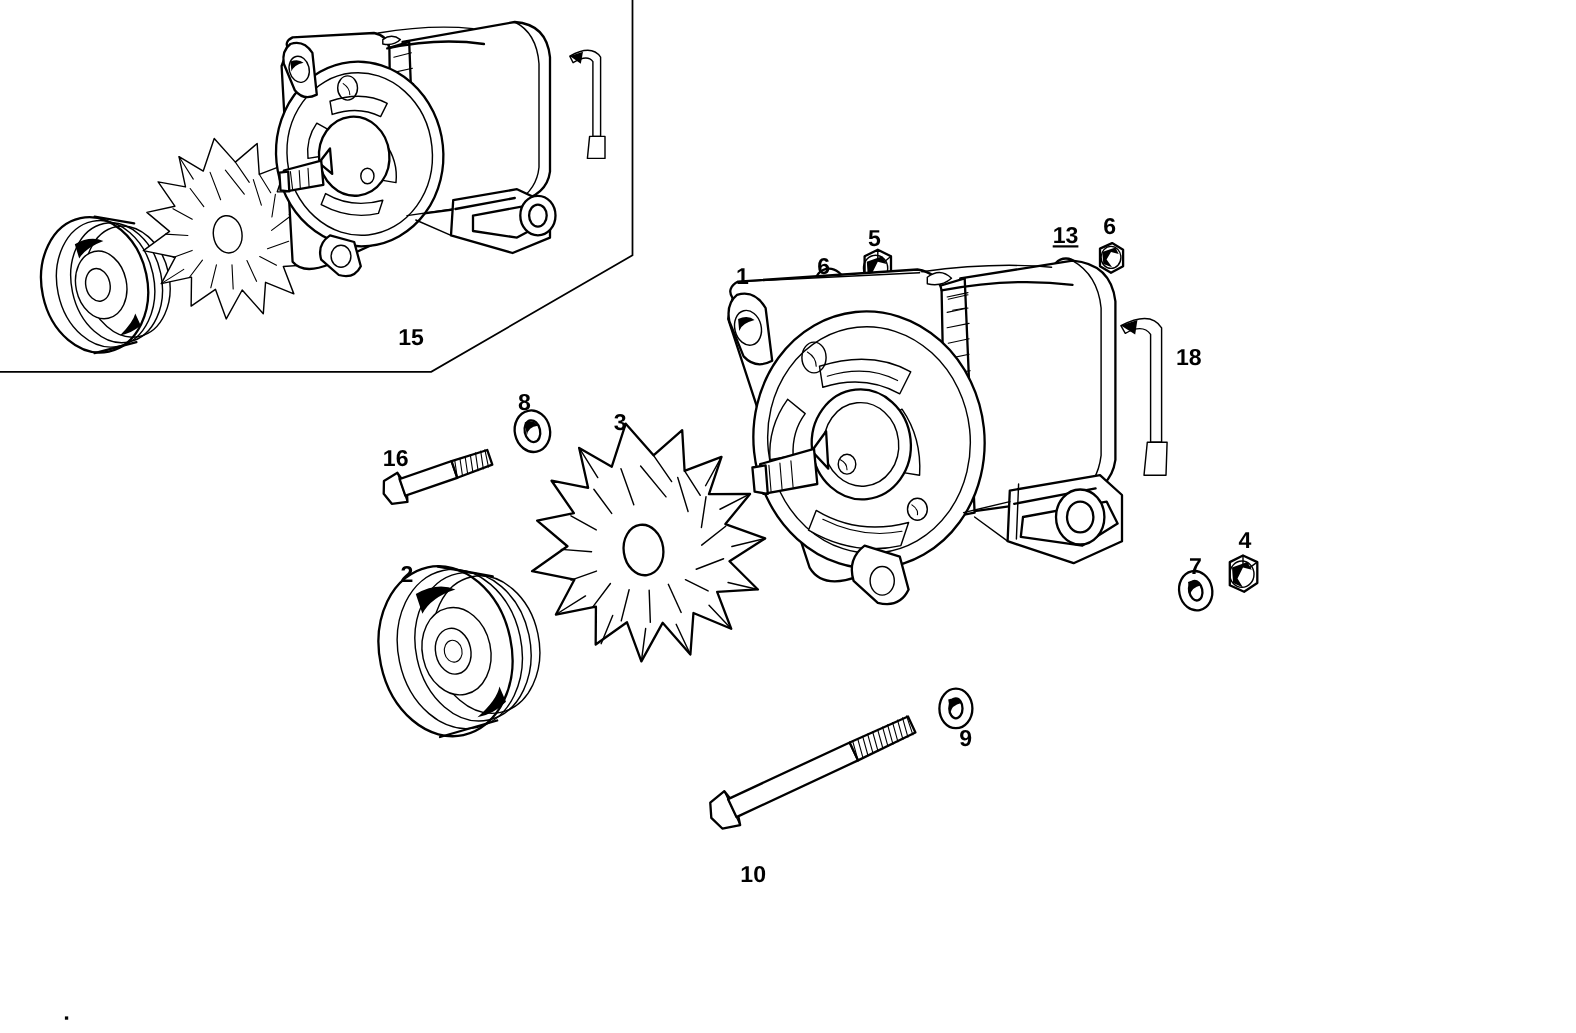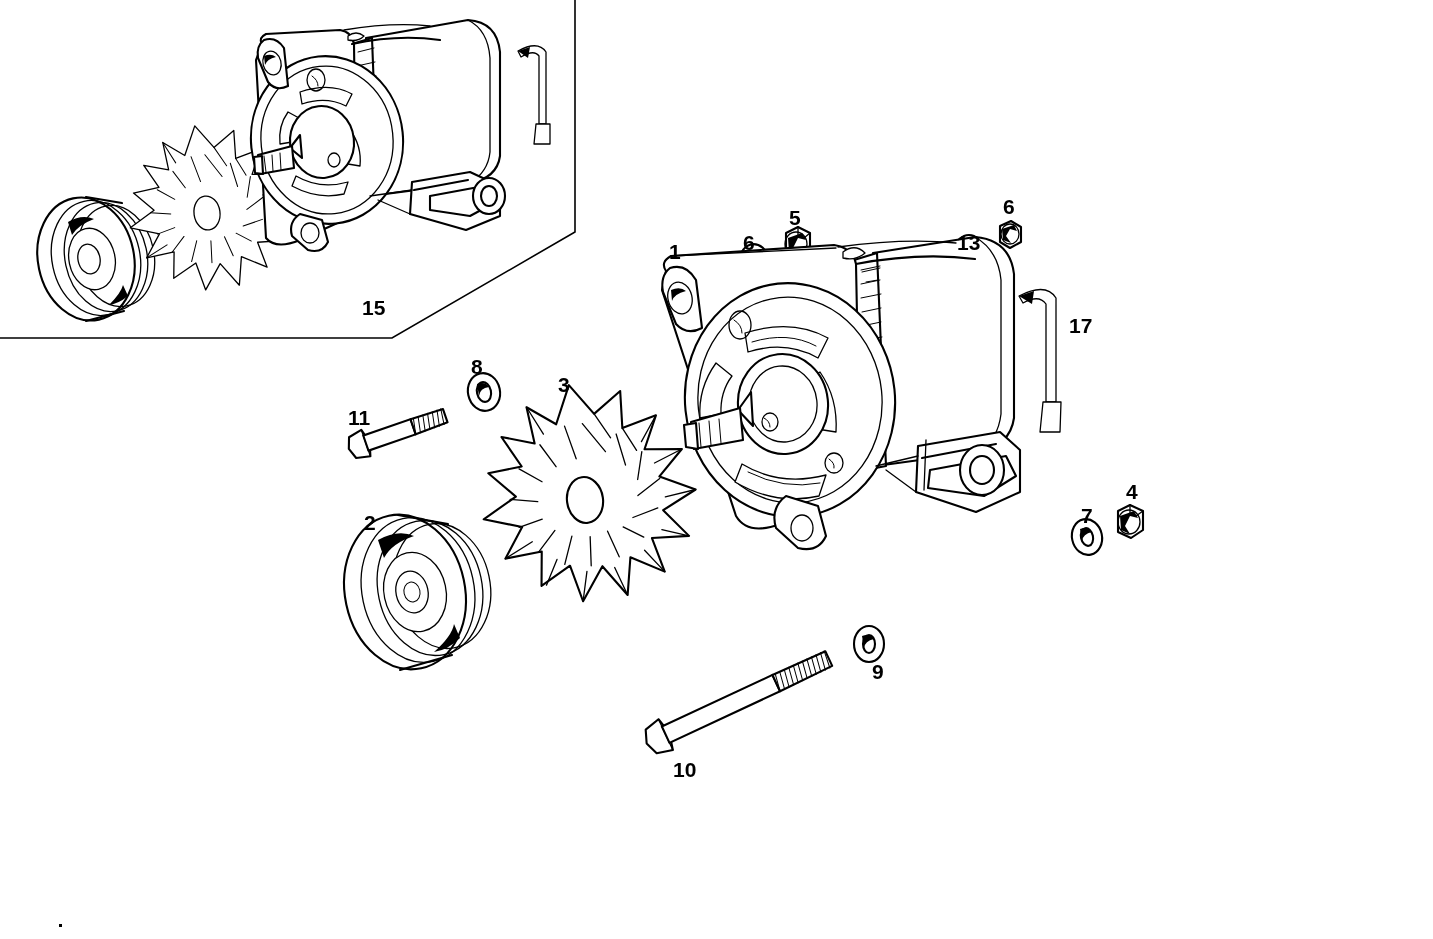--- a/index.html
+++ b/index.html
@@ -366,27 +366,27 @@
       <ellipse class="fillw" cx="869" cy="644" rx="6" ry="9"></ellipse>
       <path class="fillk" d="M 862 636 q 8 -3 12 3 q -9 2 -10 9 z"></path>
     </g>
 
   </svg>
 
   <div class="callout" style="left:362px;top:297px;">15</div>
   <div class="callout" style="left:669px;top:241px;">1</div>
   <div class="callout" style="left:743px;top:232px;">6</div>
   <div class="callout" style="left:789px;top:207px;">5</div>
-  <div class="callout" style="left:957px;top:232px;">13</div>
+  <div class="callout" style="left:957px;top:204px;text-decoration:underline;">13</div>
   <div class="callout" style="left:1003px;top:196px;">6</div>
-  <div class="callout" style="left:1069px;top:315px;">17</div>
+  <div class="callout" style="left:1069px;top:315px;">18</div>
   <div class="callout" style="left:471px;top:356px;">8</div>
-  <div class="callout" style="left:348px;top:407px;">11</div>
+  <div class="callout" style="left:348px;top:407px;">16</div>
   <div class="callout" style="left:558px;top:374px;">3</div>
   <div class="callout" style="left:364px;top:512px;">2</div>
   <div class="callout" style="left:1081px;top:505px;">7</div>
   <div class="callout" style="left:1126px;top:481px;">4</div>
   <div class="callout" style="left:872px;top:661px;">9</div>
-  <div class="callout" style="left:673px;top:759px;">10</div>
+  <div class="callout" style="left:673px;top:785px;">10</div>
 
   <div class="speck" style="left:59px;top:924px;"></div>
 
 </div>
 
 </body></html>

